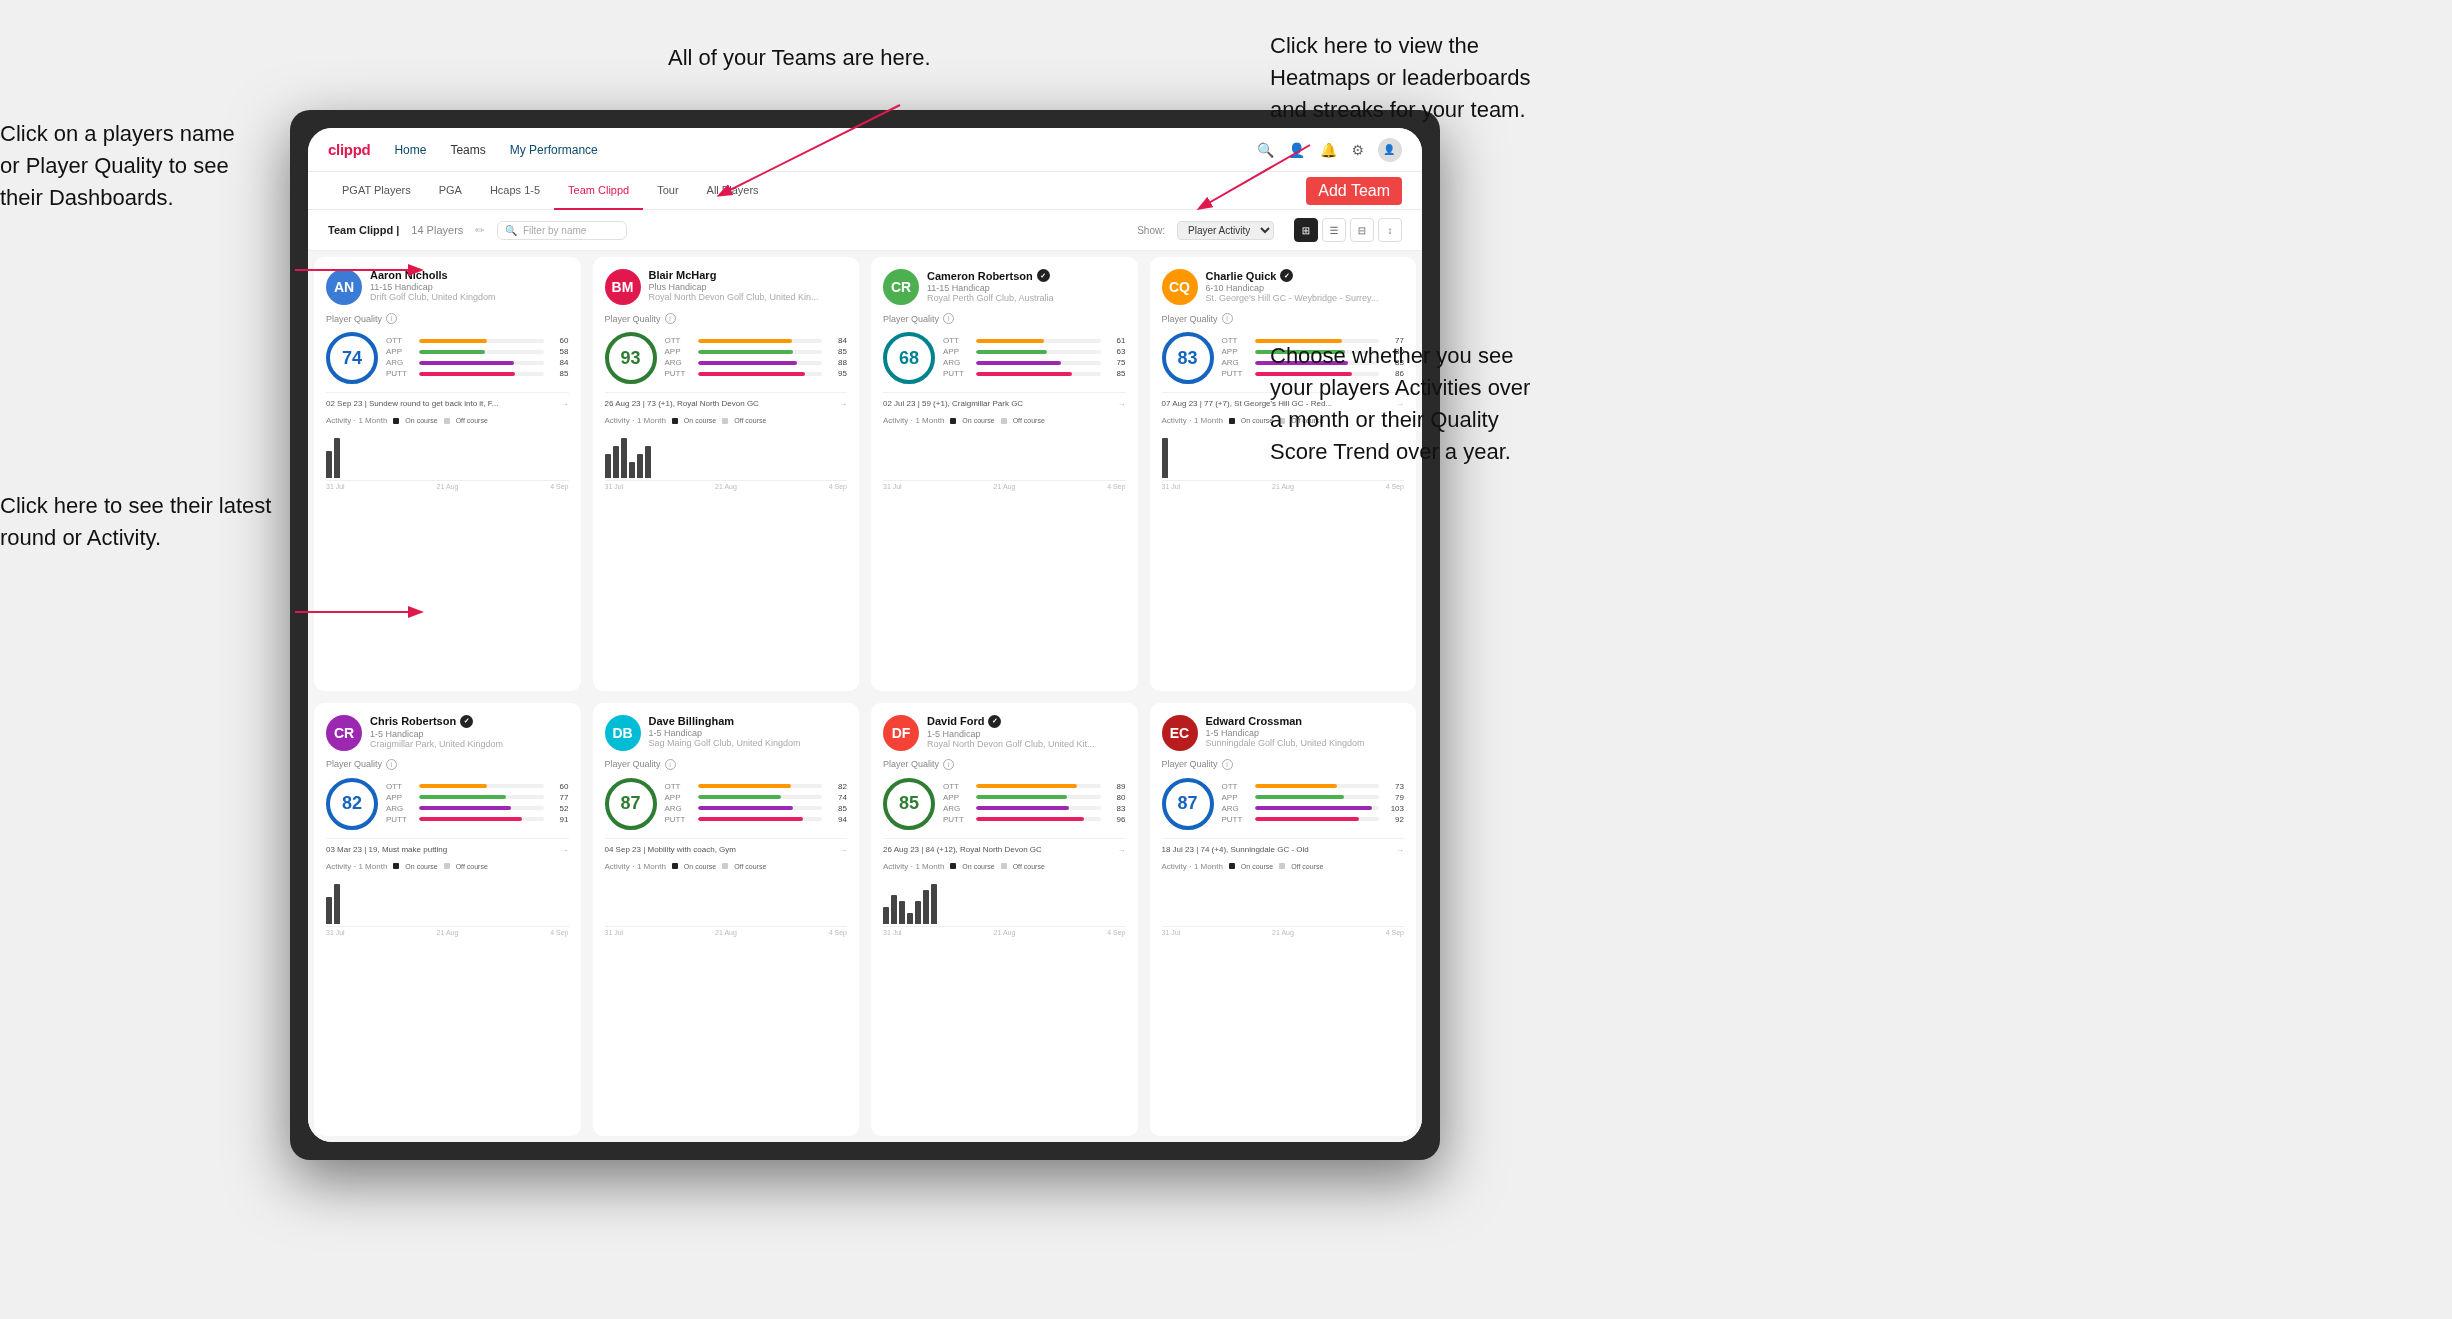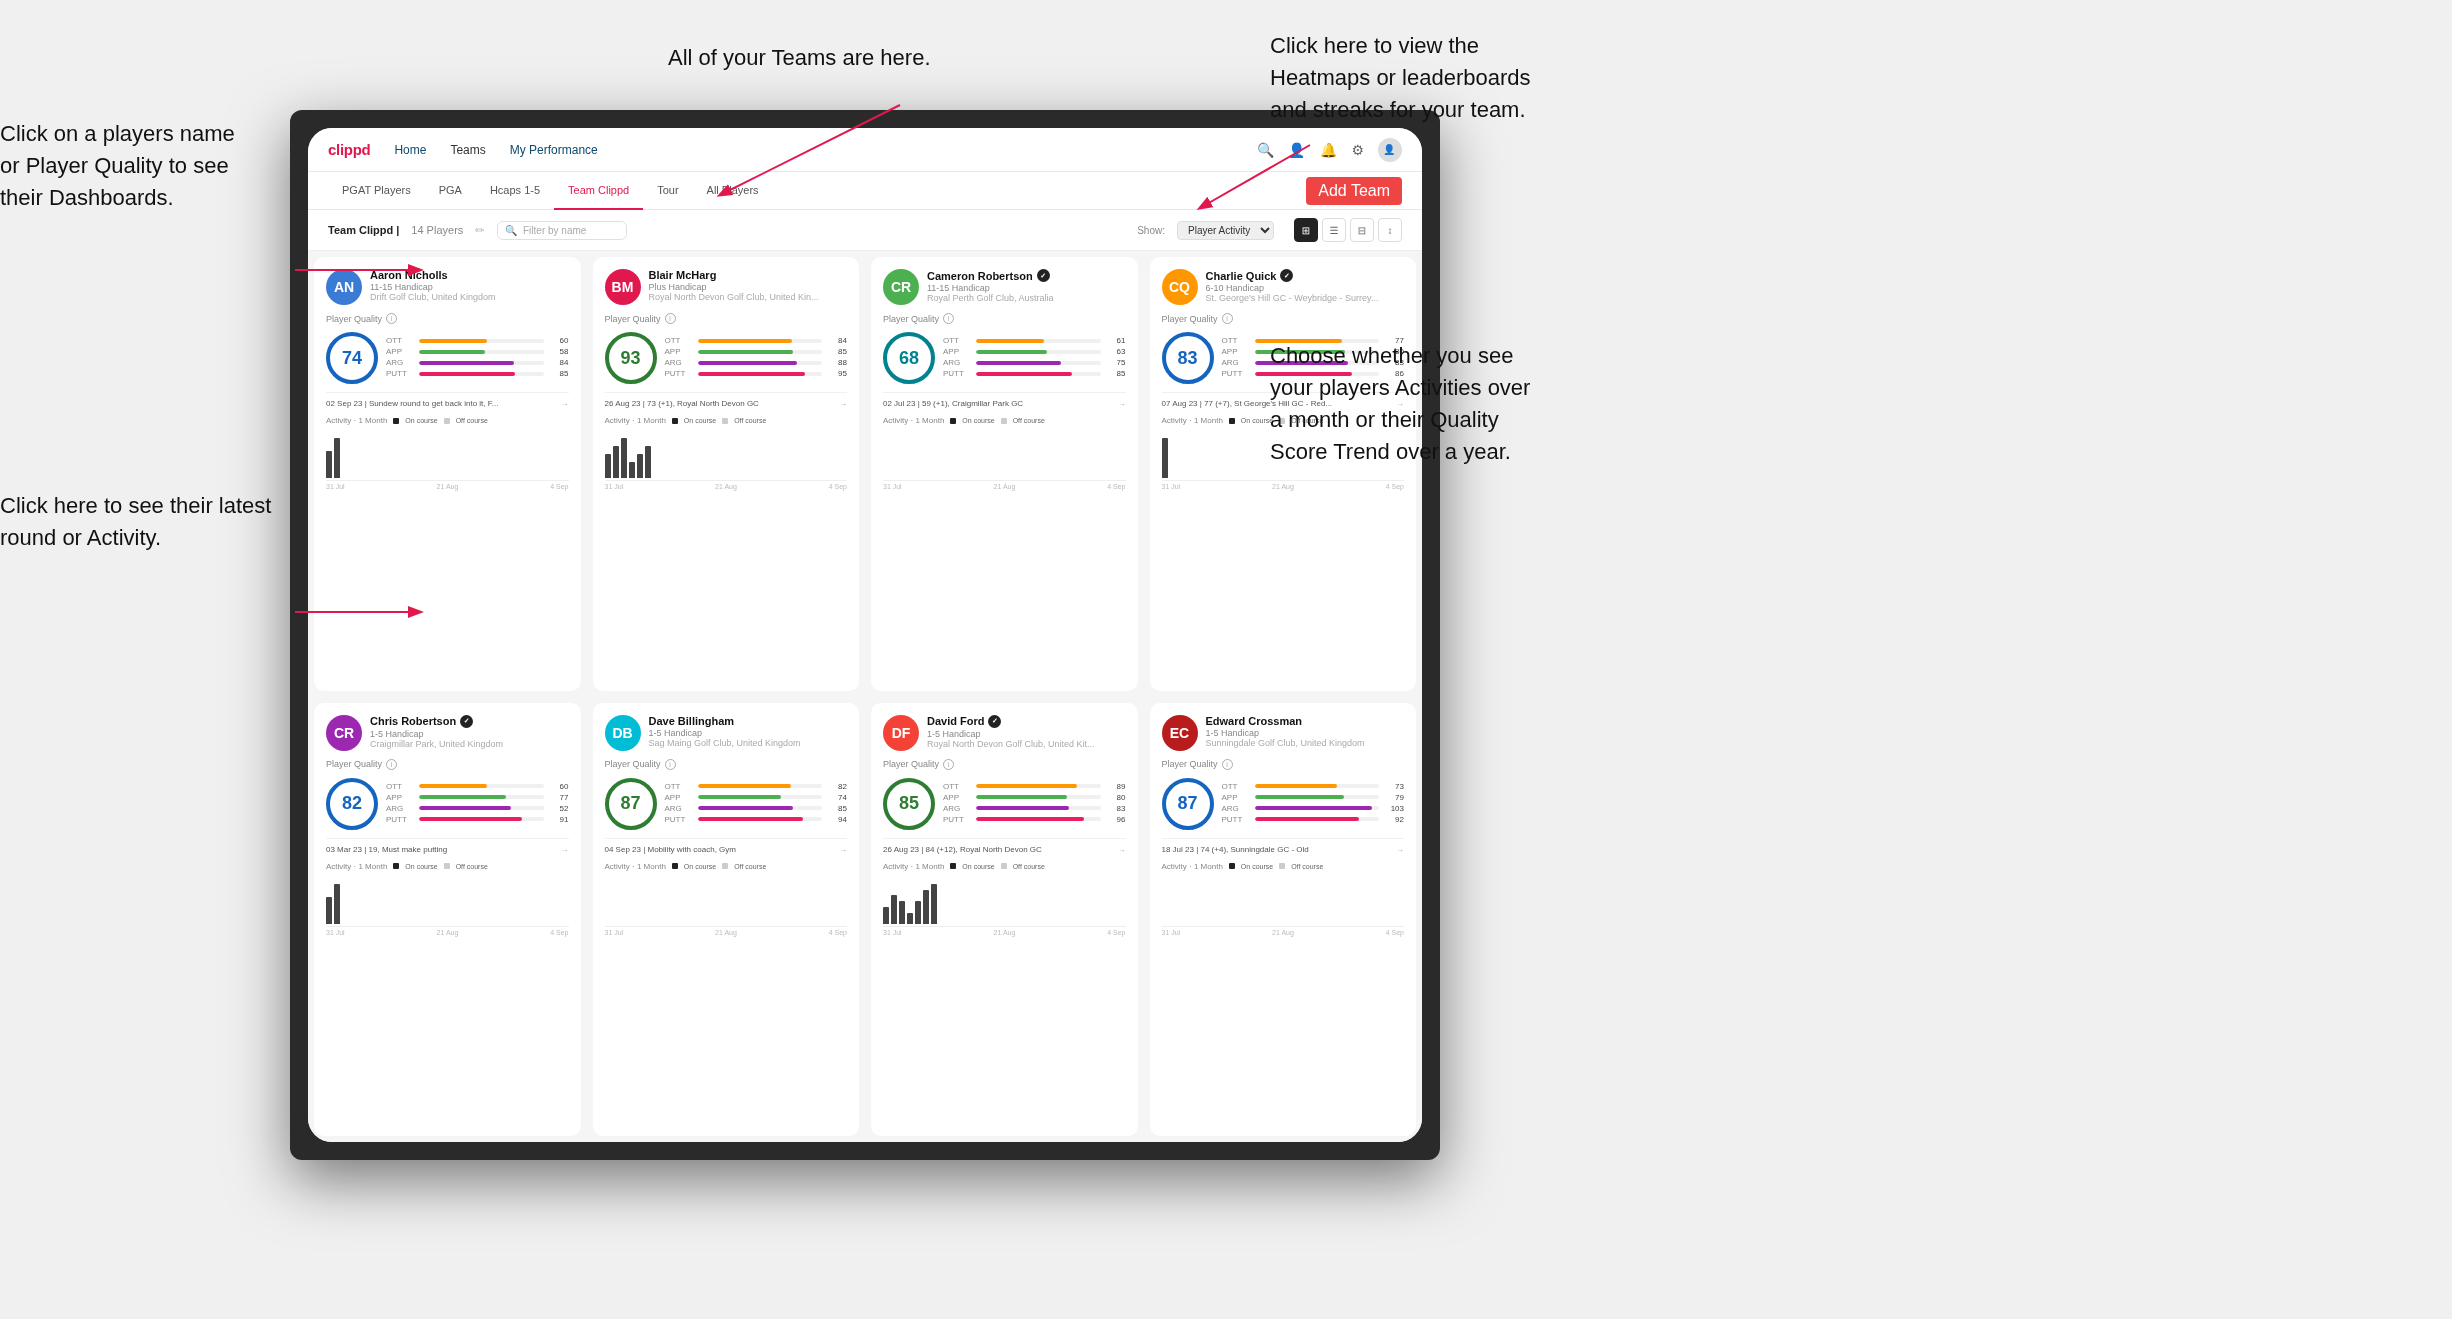--- a/index.html
+++ b/index.html
@@ -13,21 +13,21 @@
     }
 
     
     .tablet {
       position: absolute;
       left: 290px;
       top: 110px;
       width: 1150px;
       height: 1050px;
       background: #2a2a2a;
-      border-radius: 12px;
+      border-radius: 20px;
       box-shadow: 0 20px 60px rgba(0,0,0,0.5);
       padding: 18px;
     }
     .tablet-screen {
       width: 100%;
       height: 100%;
       background: #fff;
       border-radius: 24px;
       overflow: hidden;
       display: flex;

